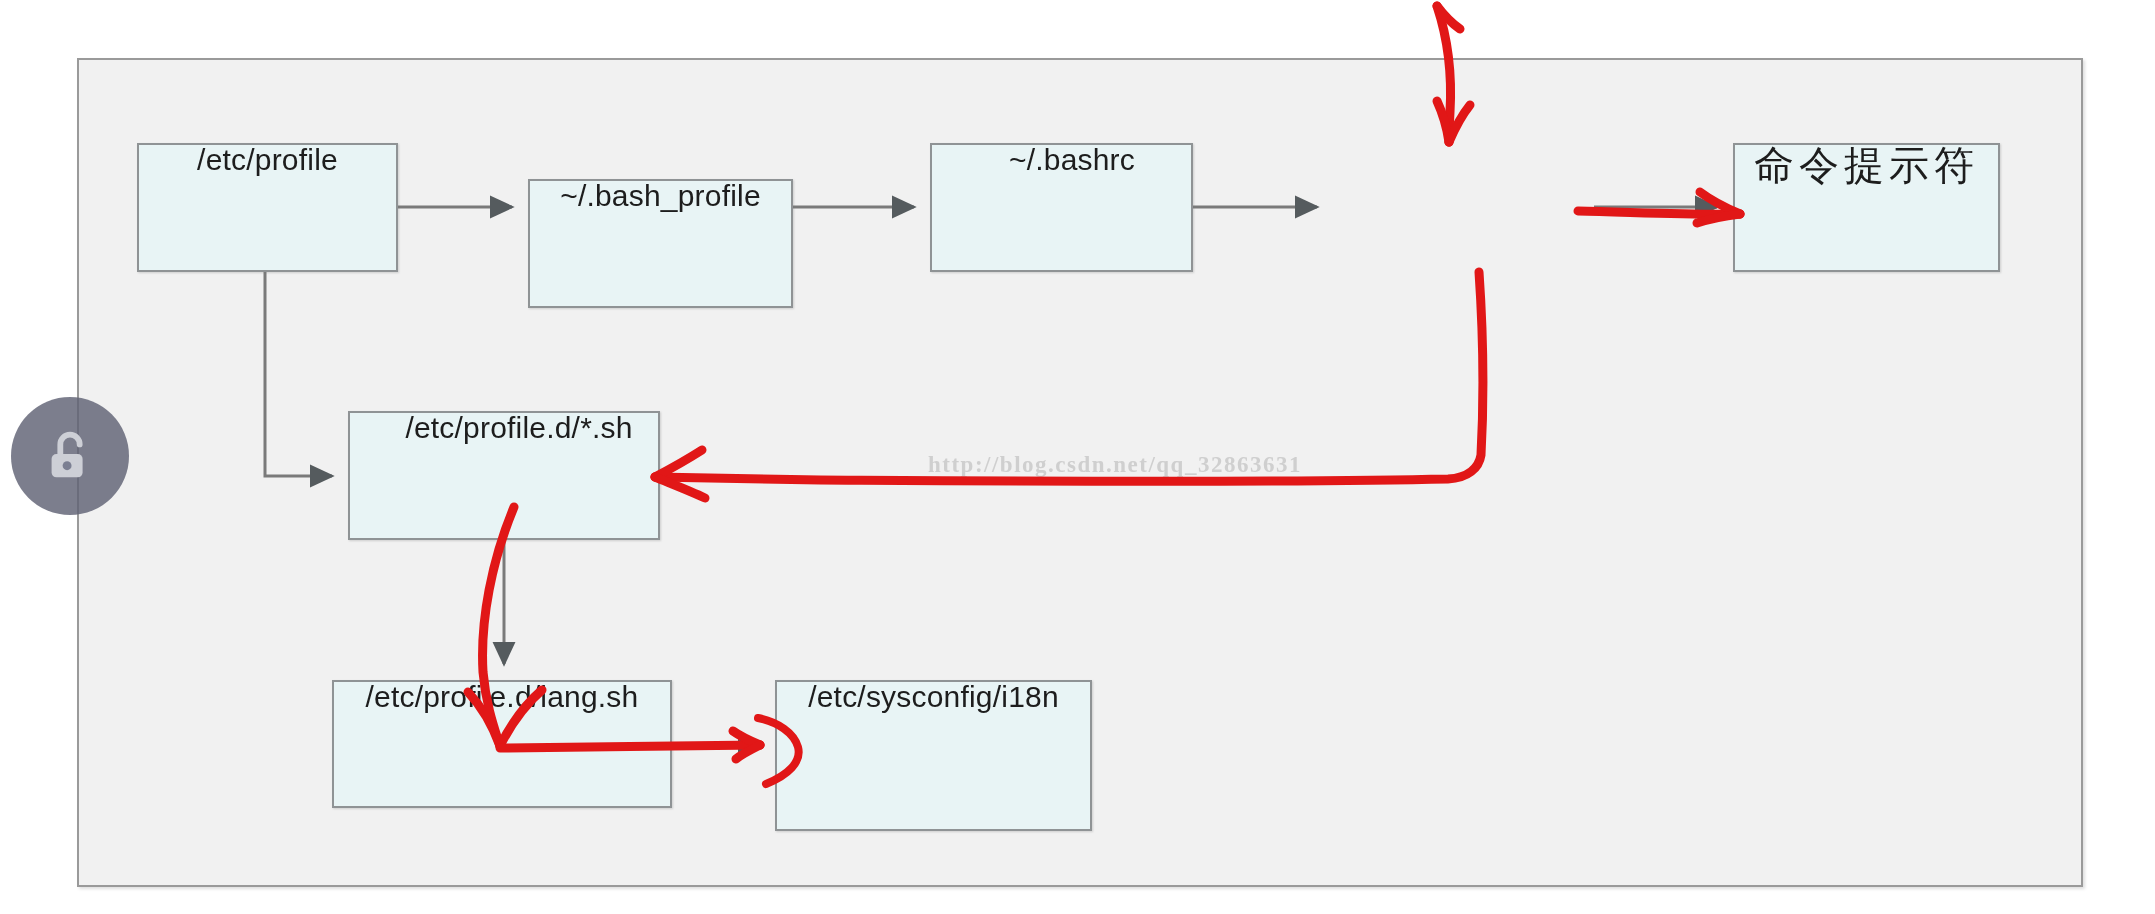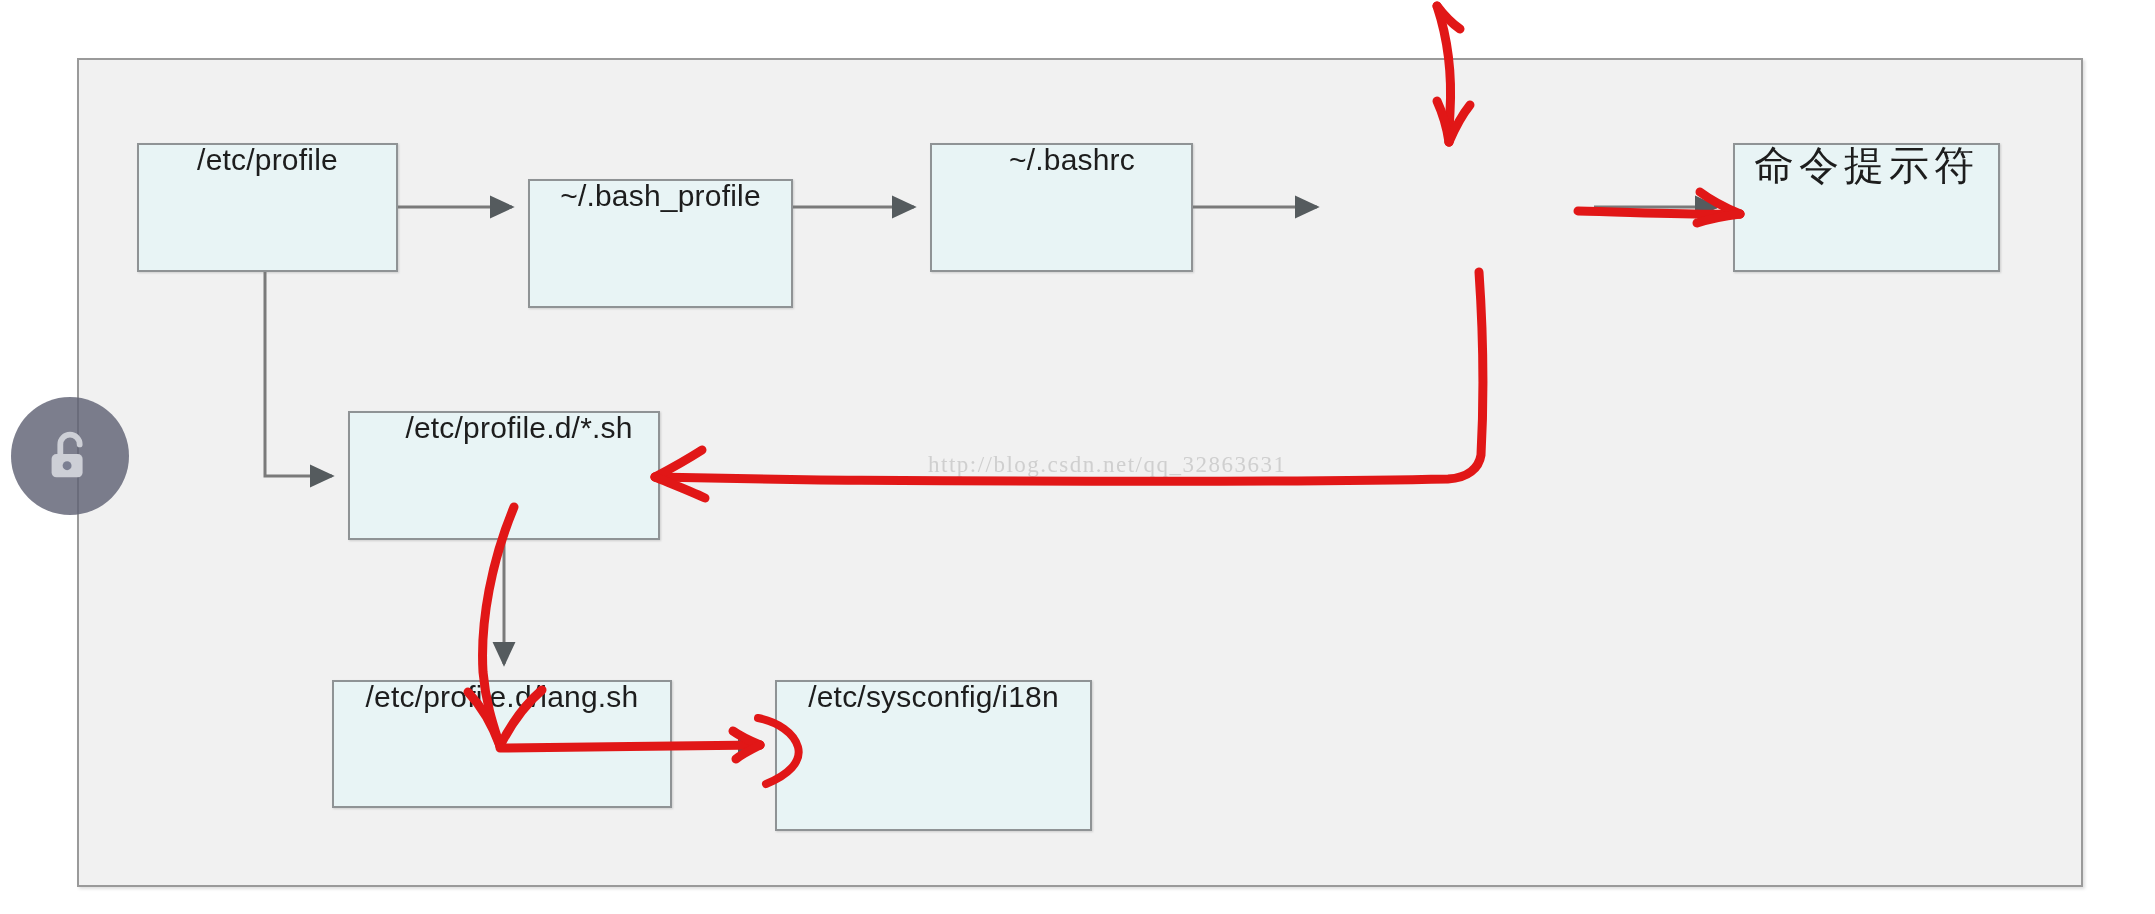--- a/index.html
+++ b/index.html
@@ -35,20 +35,21 @@
   .gline{stroke:#7a7a7a;stroke-width:3;fill:none;}
   .rline{stroke:#e11717;stroke-width:9;fill:none;stroke-linecap:round;stroke-linejoin:round;}
   .rline.thin{stroke-width:8;}
 
   
   .watermark{
     position:absolute;left:928px;top:452px;z-index:5;
     font-family:"Liberation Serif","DejaVu Serif",serif;
     font-size:23px;color:#cfcfcf;letter-spacing:1.5px;white-space:nowrap;
     user-select:none;
+    font-weight:bold;
   }
 
   
   .lock-badge{
     position:absolute;left:11px;top:397px;width:118px;height:118px;border-radius:50%;
     background:rgba(95,98,116,.82);z-index:12;
     display:flex;align-items:center;justify-content:center;
   }
   .lock-badge svg{width:62px;height:62px;display:block;}
 </style>

